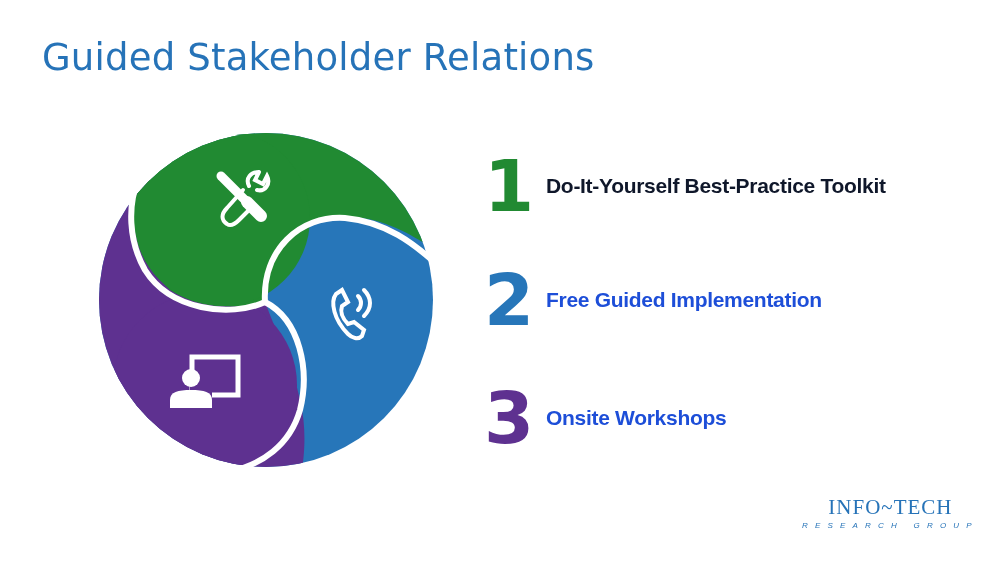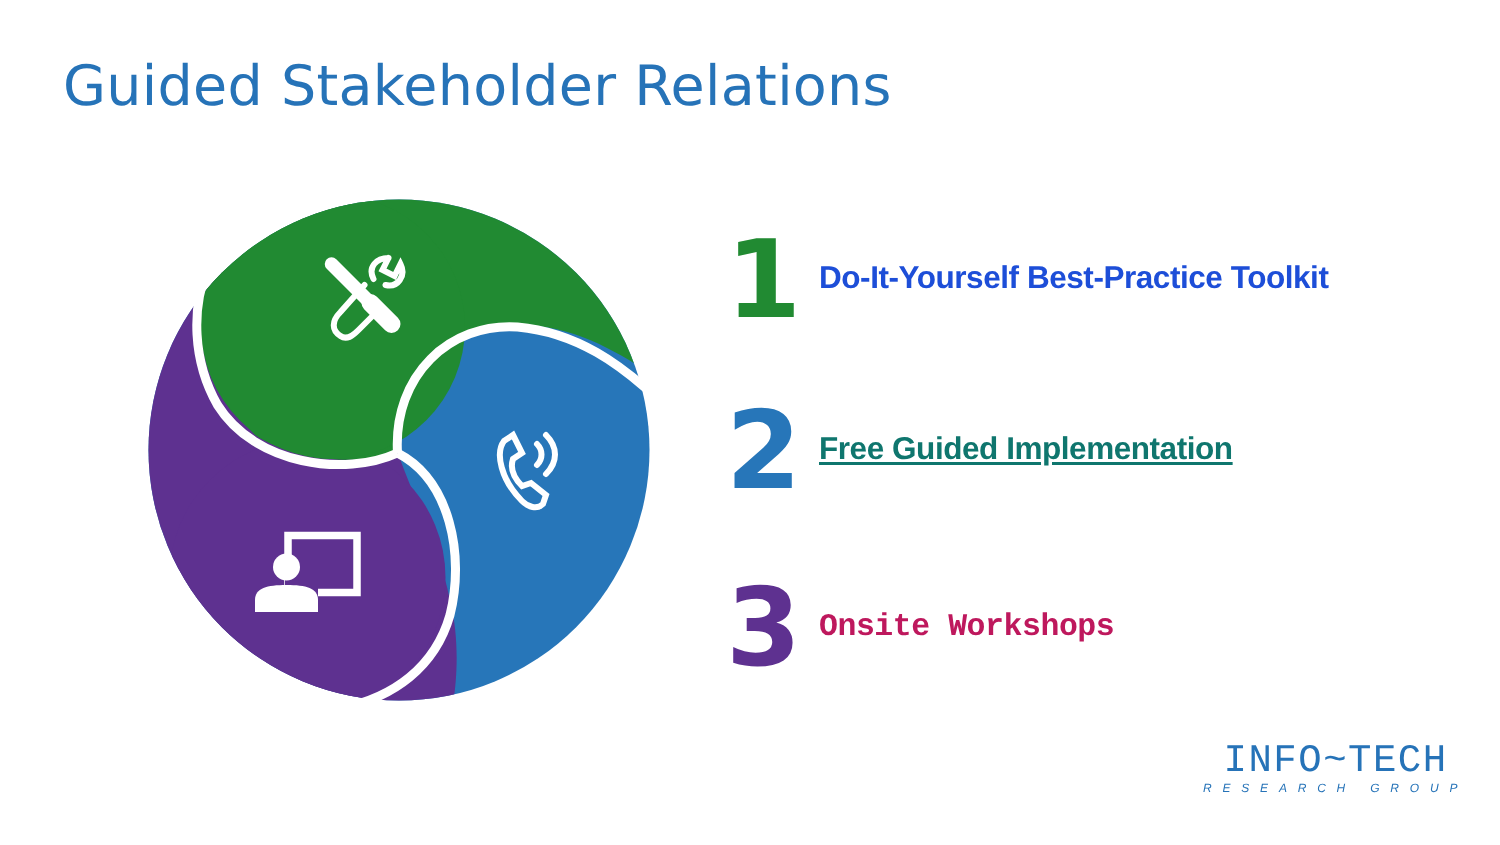--- a/index.html
+++ b/index.html
@@ -3,21 +3,21 @@
 <meta charset="utf-8">
 <style>
   html,body{margin:0;padding:0;background:#ffffff;}
   body{width:1000px;height:563px;position:relative;overflow:hidden;font-family:"Liberation Sans",sans-serif;}
   .title{position:absolute;left:42px;top:36px;font-size:37px;font-weight:normal;color:#2673b8;letter-spacing:0.2px;font-family:"DejaVu Sans",sans-serif;}
   .wheel{position:absolute;left:0;top:0;}
   .item{position:absolute;left:480px;display:flex;align-items:center;}
   .num{width:58px;font-size:72px;line-height:72px;font-family:"DejaVu Sans",sans-serif;font-weight:bold;text-align:center;}
   .label{margin-left:8px;font-size:21px;font-weight:bold;font-family:"Liberation Sans",sans-serif;letter-spacing:-0.3px;}
   .logo{position:absolute;left:802px;top:495px;text-align:center;color:#2673b8;}
-  .logo .main{font-family:Liberation Mono, monospace;font-size:26px;letter-spacing:1px;line-height:25px;}
+  .logo .main{font-family:Liberation Serif, serif;font-size:21px;letter-spacing:1px;line-height:25px;}
   .logo .sub{font-family:"Liberation Sans",sans-serif;font-size:8px;letter-spacing:7.2px;line-height:10px;margin-top:1px;font-style:italic;}
 </style>
 </head>
 <body>
 
 <div class="title">Guided Stakeholder Relations</div>
 
 <svg class="wheel" width="480" height="563" viewBox="0 0 480 563">
   <defs>
     <clipPath id="outer">
@@ -60,27 +60,27 @@
   <g transform="translate(200,378)">
     <rect x="-8" y="-21" width="46" height="38" fill="none" stroke="#fff" stroke-width="5"></rect>
     <rect x="-10" y="6" width="22" height="14" fill="#5e3190"></rect>
     <circle cx="-9" cy="0" r="9" fill="#fff"></circle>
     <path d="M -30 30 L -30 22 C -30 14 -22 12 -9 12 C 4 12 12 14 12 22 L 12 30 Z" fill="#fff"></path>
   </g>
 </svg>
 
 <div class="item" style="top:150px;">
   <span class="num" style="color:#218a32;">1</span>
-  <span class="label" style="color:#1d4ed8;">Do-It-Yourself Best-Practice Toolkit</span>
+  <span class="label" style="color:#0f172a;">Do-It-Yourself Best-Practice Toolkit</span>
 </div>
 <div class="item" style="top:264px;">
   <span class="num" style="color:#2776b9;">2</span>
-  <span class="label" style="color:#0f766e;text-decoration:underline;">Free Guided Implementation</span>
+  <span class="label" style="color:#1d4ed8;">Free Guided Implementation</span>
 </div>
 <div class="item" style="top:382px;">
   <span class="num" style="color:#5e3190;">3</span>
-  <span class="label" style="color:#be185d;font-family:Liberation Mono, monospace;">Onsite Workshops</span>
+  <span class="label" style="color:#1d4ed8;">Onsite Workshops</span>
 </div>
 
 <div class="logo">
   <div class="main">INFO~TECH</div>
   <div class="sub">RESEARCH GROUP</div>
 </div>
 
 </body></html>

